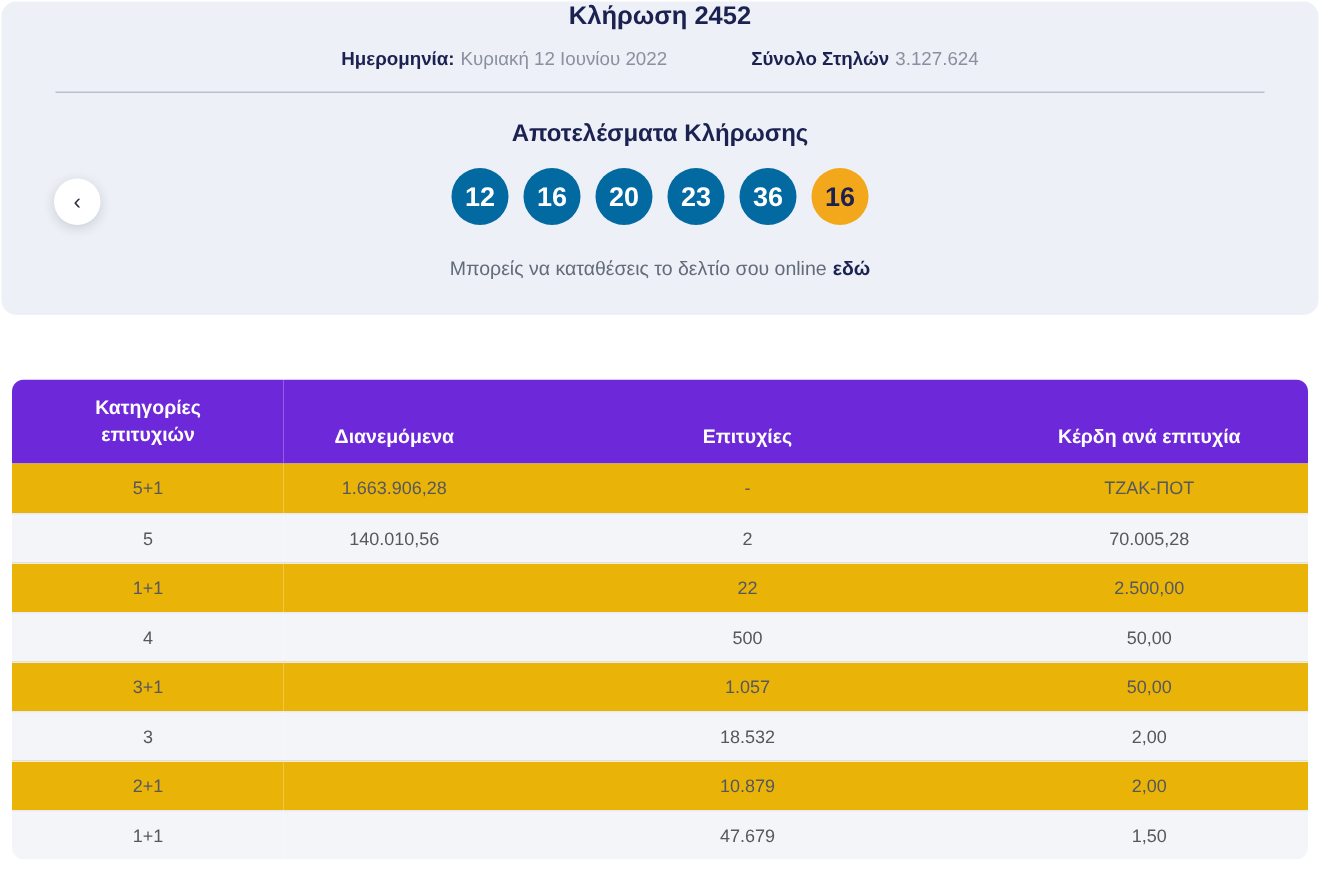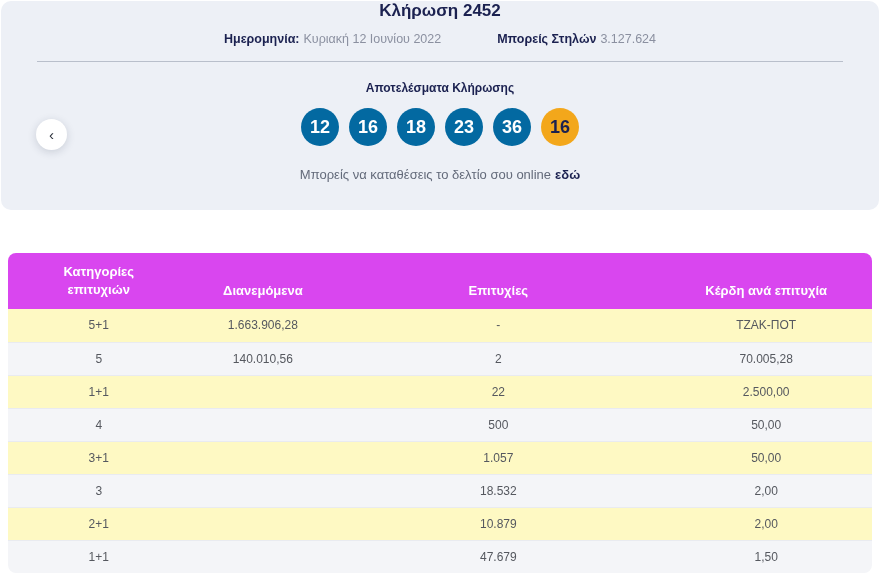--- a/index.html
+++ b/index.html
@@ -37,21 +37,21 @@
   .hero-meta .value { color:#8b90a0; margin-left:4px; }
   .hero-divider {
     margin:15px 36px 0;
     border:none;
     border-top:1px solid #b9bfcb;
     height:0;
   }
   .results-title {
     margin-top:19px;
     text-align:center;
-    font-size:12px;
+    font-size:16px;
     font-weight:bold;
     color:#1b2150;
   }
   .numbers-row {
     margin-top:13px;
     display:flex;
     justify-content:center;
     align-items:center;
     gap:10px;
   }
@@ -100,69 +100,69 @@
     margin:43px 8px 0;
     border-radius:8px;
     overflow:hidden;
   }
   table {
     width:100%;
     border-collapse:collapse;
     table-layout:fixed;
   }
   thead th {
-    background:#d946ef;
+    background:#6d28d9;
     color:#ffffff;
     font-size:13px;
     font-weight:bold;
     vertical-align:bottom;
     padding:10px 4px 11px;
     height:52px;
     text-align:center;
   }
   th .wrap-narrow { display:inline-block; max-width:90px; line-height:1.35; }
   col.c1 { width:21%; }
   col.c2 { width:17%; }
   col.c3 { width:37.5%; }
   col.c4 { width:24.5%; }
   tbody td {
     height:33px;
     font-size:12px;
     color:#55585f;
     text-align:center;
     padding:0 4px;
-    background:#fef9c3;
+    background:#eab308;
     border-top:1px solid #e9ebf0;
   }
   tbody tr:first-child td { border-top:none; }
   tbody tr:nth-child(even) td { background:#f4f5f8; }
 </style>
 </head>
 <body>
 
 <section class="hero">
   <h1 class="hero-title">Κλήρωση 2452</h1>
 
   <div class="hero-meta">
     <div>
       <span class="label">Ημερομηνία:</span><span class="value">Κυριακή 12 Ιουνίου 2022</span>
     </div>
     <div>
-      <span class="label">Μπορείς Στηλών</span><span class="value">3.127.624</span>
+      <span class="label">Σύνολο Στηλών</span><span class="value">3.127.624</span>
     </div>
   </div>
 
   <hr class="hero-divider">
 
   <h2 class="results-title">Αποτελέσματα Κλήρωσης</h2>
 
   <div class="numbers-row">
     <span class="ball">12</span>
     <span class="ball">16</span>
-    <span class="ball">18</span>
+    <span class="ball">20</span>
     <span class="ball">23</span>
     <span class="ball">36</span>
     <span class="ball joker">16</span>
   </div>
 
   <p class="online-line">
     <span>Μπορείς να καταθέσεις το δελτίο σου online</span><a>εδώ</a>
   </p>
 
   <button class="prev-btn">

